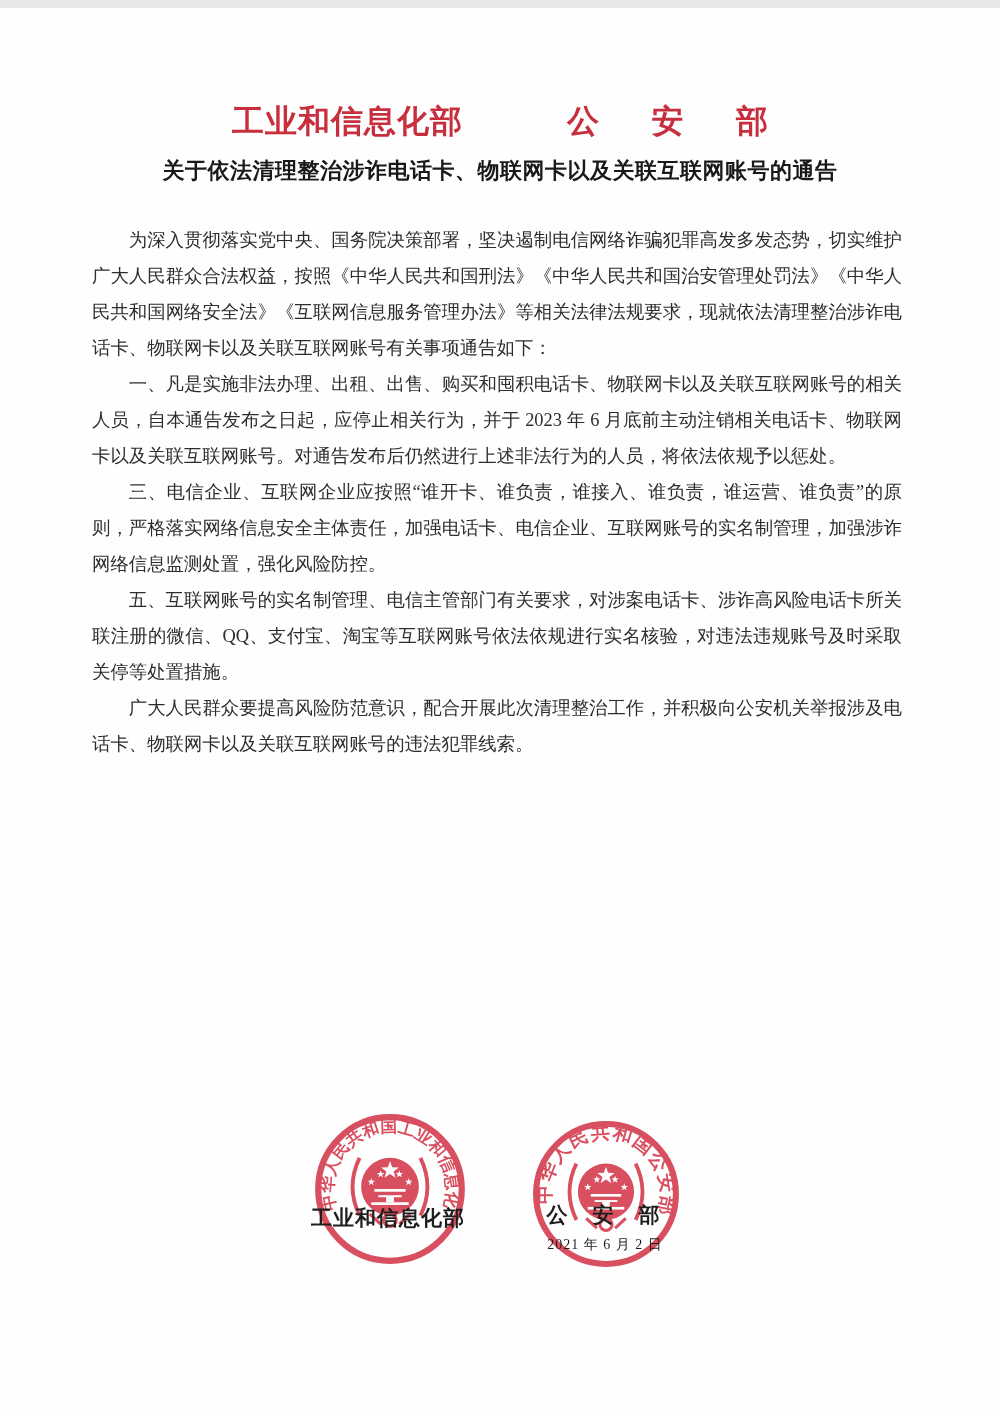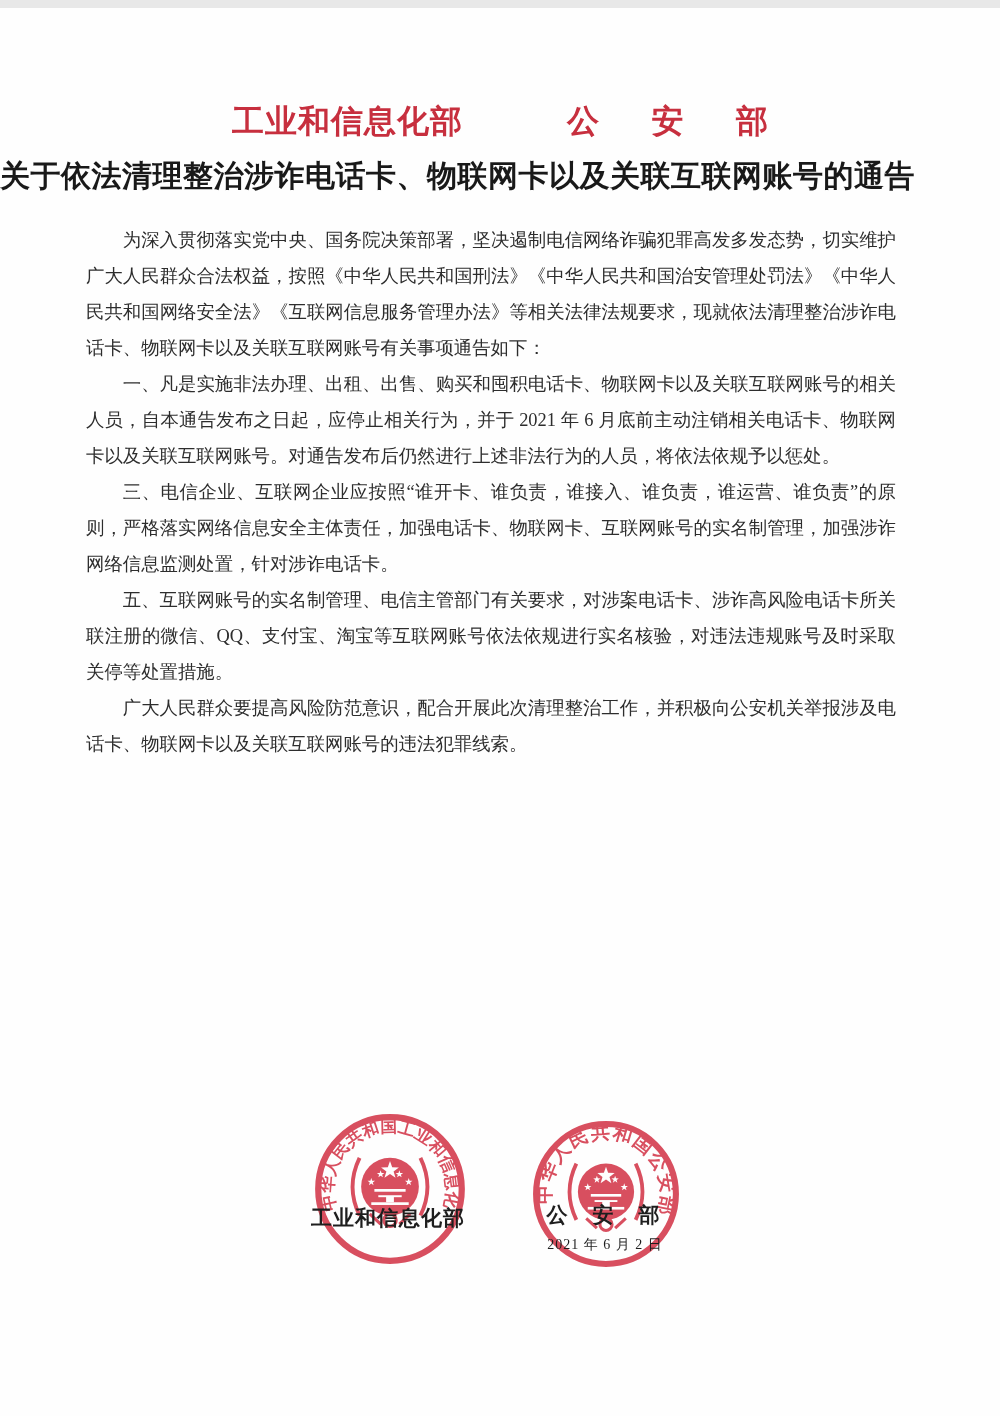--- a/index.html
+++ b/index.html
@@ -25,31 +25,32 @@
     color: #c72f3e;
     font-weight: 700;
     font-size: 32px;
     letter-spacing: 1px;
     white-space: nowrap;
   }
   .ministry-right { letter-spacing: 0.32em; margin-right: -0.32em; }
   .doc-title {
     position: absolute;
     top: 148px; left: 0; right: 0;
-    font-size: 30px;
+    text-align: center;
+    font-size: 22px;
     font-weight: 700;
     color: #191919;
     letter-spacing: 0.5px;
     white-space: nowrap;
   }
   
   .doc-body {
     position: absolute;
     top: 214px;
-    left: 86px;
+    left: 92px;
     width: 810px;
     font-size: 18.4px;
     line-height: 36px;
     color: #2d2d2d;
     text-align: justify;
   }
   .doc-body p {
     text-indent: 2em;
     margin: 0;
   }
@@ -80,22 +81,22 @@
 
   <div class="ministry-line">
     <span>工业和信息化部</span>
     <span class="ministry-right">公　安　部</span>
   </div>
 
   <div class="doc-title">关于依法清理整治涉诈电话卡、物联网卡以及关联互联网账号的通告</div>
 
   <div class="doc-body">
       <p>为深入贯彻落实党中央、国务院决策部署，坚决遏制电信网络诈骗犯罪高发多发态势，切实维护广大人民群众合法权益，按照《中华人民共和国刑法》《中华人民共和国治安管理处罚法》《中华人民共和国网络安全法》《互联网信息服务管理办法》等相关法律法规要求，现就依法清理整治涉诈电话卡、物联网卡以及关联互联网账号有关事项通告如下：</p>
-      <p>一、凡是实施非法办理、出租、出售、购买和囤积电话卡、物联网卡以及关联互联网账号的相关人员，自本通告发布之日起，应停止相关行为，并于 2021 年 6 月底前主动注销相关电话卡、物联网卡以及关联互联网账号。对通告发布后仍然进行上述非法行为的人员，将依法依规予以惩处。</p>
-      <p>三、电信企业、互联网企业应按照“谁开卡、谁负责，谁接入、谁负责，谁运营、谁负责”的原则，严格落实网络信息安全主体责任，加强电话卡、物联网卡、互联网账号的实名制管理，加强涉诈网络信息监测处置，针对涉诈电话卡。</p>
+      <p>一、凡是实施非法办理、出租、出售、购买和囤积电话卡、物联网卡以及关联互联网账号的相关人员，自本通告发布之日起，应停止相关行为，并于 2023 年 6 月底前主动注销相关电话卡、物联网卡以及关联互联网账号。对通告发布后仍然进行上述非法行为的人员，将依法依规予以惩处。</p>
+      <p>三、电信企业、互联网企业应按照“谁开卡、谁负责，谁接入、谁负责，谁运营、谁负责”的原则，严格落实网络信息安全主体责任，加强电话卡、电信企业、互联网账号的实名制管理，加强涉诈网络信息监测处置，强化风险防控。</p>
       <p>五、互联网账号的实名制管理、电信主管部门有关要求，对涉案电话卡、涉诈高风险电话卡所关联注册的微信、QQ、支付宝、淘宝等互联网账号依法依规进行实名核验，对违法违规账号及时采取关停等处置措施。</p>
       <p>广大人民群众要提高风险防范意识，配合开展此次清理整治工作，并积极向公安机关举报涉及电话卡、物联网卡以及关联互联网账号的违法犯罪线索。</p>
     </div>
 
   <div class="seal" id="seal-left">
     <svg viewBox="0 0 200 200">
       <defs>
         <path id="arc-left" d="M 33.8 130.9 A 73 73 0 1 1 166.2 130.9" fill="none"></path>
         <path id="star-a" d="M 0 -12 L 2.8 -3.9 L 11.4 -3.7 L 4.6 1.5 L 7.1 9.7 L 0 4.8 L -7.1 9.7 L -4.6 1.5 L -11.4 -3.7 L -2.8 -3.9 Z"></path>
       </defs>

